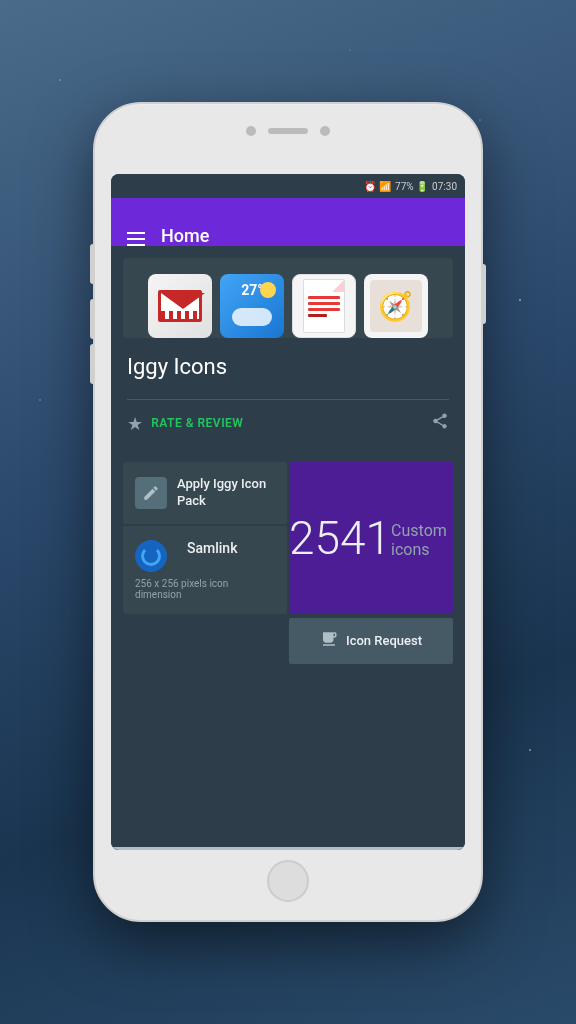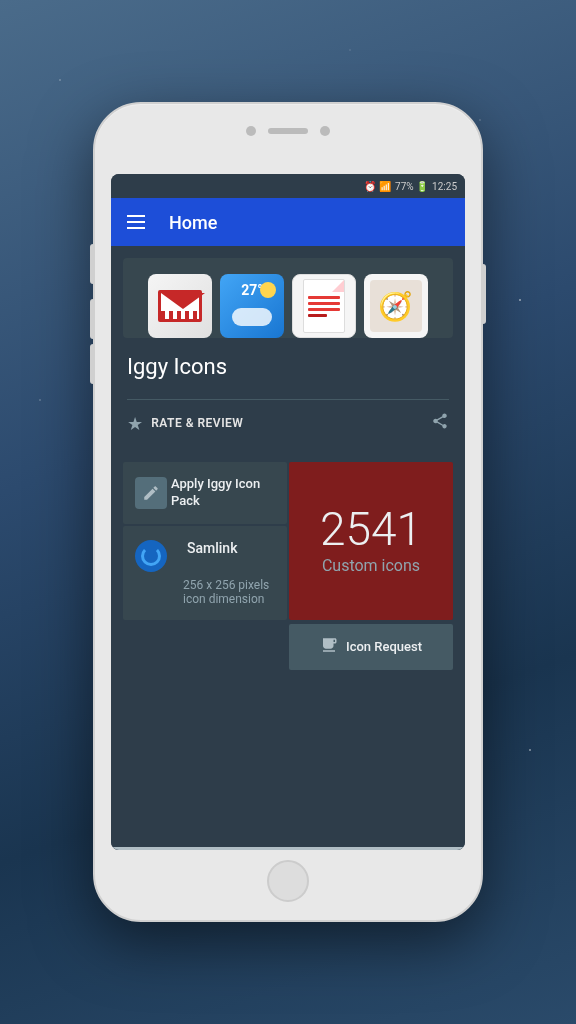--- a/index.html
+++ b/index.html
@@ -136,26 +136,26 @@
       gap: 3px;
     }
 
     .status-text {
       color: #ccc;
       font-size: 10px;
     }
 
     
     .app-bar {
-      background: #1d4ed8;
+      background: #6d28d9;
       height: 48px;
       display: flex;
-      align-items: center;
+      align-items: flex-end;
       padding: 0 16px;
-      gap: 24px;
+      gap: 16px;
       flex-shrink: 0;
     }
 
     .hamburger {
       display: flex;
       flex-direction: column;
       gap: 4px;
       cursor: pointer;
     }
 
@@ -369,21 +369,21 @@
       align-items: center;
       gap: 8px;
     }
 
     .star-icon {
       color: #90a4ae;
       font-size: 18px;
     }
 
     .rate-text {
-      color: #e5e5e5;
+      color: #22c55e;
       font-size: 12px;
       font-weight: 600;
       letter-spacing: 0.5px;
     }
 
     .share-icon {
       color: #90a4ae;
       font-size: 18px;
     }
 
@@ -399,21 +399,21 @@
 
     .grid-cell {
       background: #37474f;
       padding: 14px 12px;
       border-radius: 2px;
     }
 
     .apply-cell {
       display: flex;
       align-items: center;
-      gap: 4px;
+      gap: 10px;
       cursor: pointer;
     }
 
     .apply-icon {
       width: 32px;
       height: 32px;
       background: #546e7a;
       border-radius: 4px;
       display: flex;
       align-items: center;
@@ -427,24 +427,24 @@
       color: #eceff1;
       font-size: 13px;
       font-weight: 500;
       line-height: 1.3;
     }
 
     .count-cell {
       grid-row: 1 / 3;
       grid-column: 2;
       display: flex;
-      flex-direction: column;
-      align-items: center;
-      justify-content: center;
-      background: #7f1d1d;
+      flex-direction: row;
+      align-items: center;
+      justify-content: center;
+      background: #4c1d95;
       border-radius: 2px;
     }
 
     .count-number {
       color: #eceff1;
       font-size: 46px;
       font-weight: 300;
       line-height: 1;
     }
 
@@ -488,22 +488,21 @@
     }
 
     .samlink-name {
       color: #eceff1;
       font-size: 14px;
       font-weight: 500;
     }
 
     .samlink-dim {
       color: #90a4ae;
-      font-size: 12px;
-      margin-left: 48px;
+      font-size: 10px;
     }
 
     .icon-request-cell {
       display: flex;
       align-items: center;
       justify-content: center;
       gap: 8px;
       background: #455a64;
       border-radius: 2px;
       cursor: pointer;
@@ -535,21 +534,21 @@
   <div class="home-button"></div>
 
   <div class="phone-screen">
 
     <div class="status-bar">
       <div class="status-icons">
         <span class="status-text">⏰</span>
         <span class="status-text">📶</span>
         <span class="status-text">77%</span>
         <span class="status-text">🔋</span>
-        <span class="status-text">12:25</span>
+        <span class="status-text">07:30</span>
       </div>
     </div>
 
     <div class="app-bar">
       <div class="hamburger">
         <span></span>
         <span></span>
         <span></span>
       </div>
       <span class="app-bar-title">Home</span>

